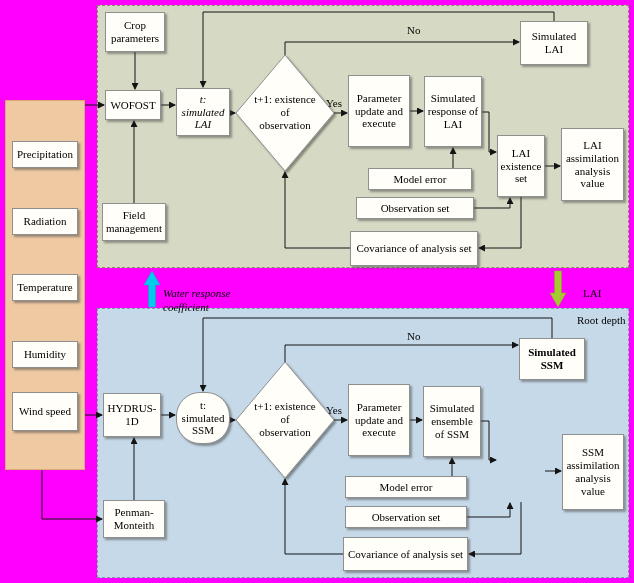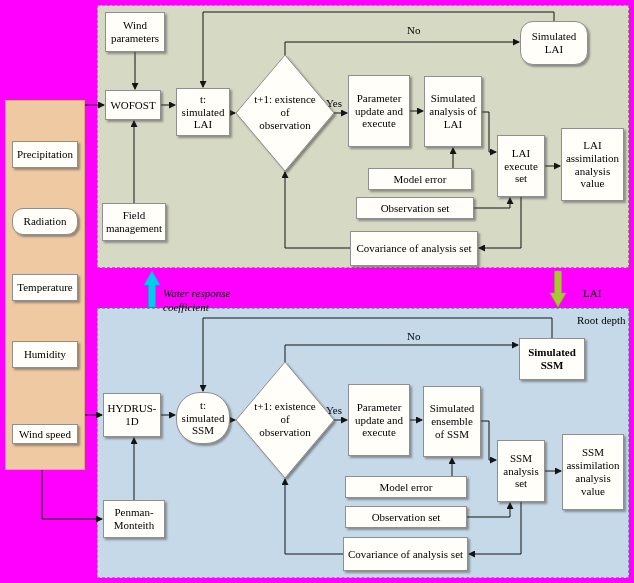--- a/index.html
+++ b/index.html
@@ -97,57 +97,56 @@
       <path class="flow" d="M285,362 V345 H518"></path>
       <path class="flow" d="M552,338 V318 H203 V391"></path>
       <path class="flow" d="M42,470 V519 H102"></path>
     </g>
 
     <polygon class="up-arrow" points="148.5,307 148.5,285 144,285 152,271 160,285 155.5,285 155.5,307"></polygon>
     <polygon class="down-arrow" points="554.5,271 554.5,293 550,293 558,307 566,293 561.5,293 561.5,271"></polygon>
   </svg>
 
   <div class="box" style="left:12px;top:141px;width:66px;height:27px;">Precipitation</div>
-  <div class="box" style="left:12px;top:208px;width:66px;height:27px;border-radius:11px;">Radiation</div>
+  <div class="box" style="left:12px;top:208px;width:66px;height:27px;">Radiation</div>
   <div class="box" style="left:12px;top:274px;width:66px;height:27px;">Temperature</div>
   <div class="box" style="left:12px;top:341px;width:66px;height:27px;">Humidity</div>
-  <div class="box" style="left:12px;top:424px;width:66px;height:20px;">Wind speed</div>
+  <div class="box" style="left:12px;top:392px;width:66px;height:39px;">Wind speed</div>
 
-  <div class="box" style="left:105px;top:12px;width:60px;height:40px;">Wind parameters</div>
+  <div class="box" style="left:105px;top:12px;width:60px;height:40px;">Crop parameters</div>
   <div class="box" style="left:105px;top:90px;width:56px;height:30px;">WOFOST</div>
   <div class="box" style="left:102px;top:203px;width:64px;height:38px;">Field management</div>
-  <div class="box" style="left:176px;top:88px;width:54px;height:48px;">t: simulated LAI</div>
+  <div class="box" style="left:176px;top:88px;width:54px;height:48px;font-style:italic;">t: simulated LAI</div>
   <div class="diamond-text" style="left:254px;top:93px;width:62px;">t+1: existence of observation</div>
   <div class="box" style="left:348px;top:75px;width:62px;height:72px;">Parameter update and execute</div>
-  <div class="box" style="left:424px;top:76px;width:58px;height:71px;">Simulated analysis of LAI</div>
+  <div class="box" style="left:424px;top:76px;width:58px;height:71px;">Simulated response of LAI</div>
   <div class="box" style="left:368px;top:168px;width:104px;height:22px;">Model error</div>
   <div class="box" style="left:356px;top:197px;width:118px;height:22px;">Observation set</div>
   <div class="box" style="left:350px;top:231px;width:128px;height:35px;">Covariance of analysis set</div>
-  <div class="box" style="left:497px;top:135px;width:48px;height:62px;">LAI execute set</div>
+  <div class="box" style="left:497px;top:135px;width:48px;height:62px;">LAI existence set</div>
   <div class="box" style="left:561px;top:128px;width:63px;height:73px;">LAI assimilation analysis value</div>
-  <div class="box" style="left:520px;top:21px;width:68px;height:44px;border-radius:13px;">Simulated LAI</div>
+  <div class="box" style="left:520px;top:21px;width:68px;height:44px;">Simulated LAI</div>
   <div class="floating-label" style="left:326px;top:97px;">Yes</div>
   <div class="floating-label" style="left:407px;top:24px;">No</div>
 
   <div class="mid-label" style="left:163px;top:273px;width:90px;font-style:italic;">
     <span>Water response coefficient</span>
   </div>
   <div class="mid-label" style="left:577px;top:273px;width:54px;">
     <span style="display:block;padding-left:6px;">LAI</span>
     <span style="display:block;">Root depth</span>
   </div>
 
   <div class="box" style="left:103px;top:393px;width:58px;height:44px;">HYDRUS-1D</div>
   <div class="box" style="left:103px;top:500px;width:62px;height:38px;">Penman-Monteith</div>
   <div class="box" style="left:176px;top:392px;width:54px;height:52px;border-radius:24px;">t: simulated SSM</div>
   <div class="diamond-text" style="left:254px;top:400px;width:62px;">t+1: existence of observation</div>
   <div class="box" style="left:348px;top:384px;width:62px;height:72px;">Parameter update and execute</div>
   <div class="box" style="left:423px;top:386px;width:58px;height:71px;">Simulated ensemble of SSM</div>
   <div class="box" style="left:345px;top:476px;width:122px;height:22px;">Model error</div>
   <div class="box" style="left:345px;top:506px;width:122px;height:22px;">Observation set</div>
   <div class="box" style="left:343px;top:537px;width:125px;height:34px;">Covariance of analysis set</div>
-  <div class="box" style="left:497px;top:440px;width:48px;height:62px;">SSM analysis set</div>
   <div class="box" style="left:562px;top:434px;width:62px;height:76px;">SSM assimilation analysis value</div>
   <div class="box" style="left:519px;top:338px;width:66px;height:42px;font-weight:bold;">Simulated SSM</div>
   <div class="floating-label" style="left:326px;top:404px;">Yes</div>
   <div class="floating-label" style="left:407px;top:330px;">No</div>
 
 </div>
 
 </body></html>

